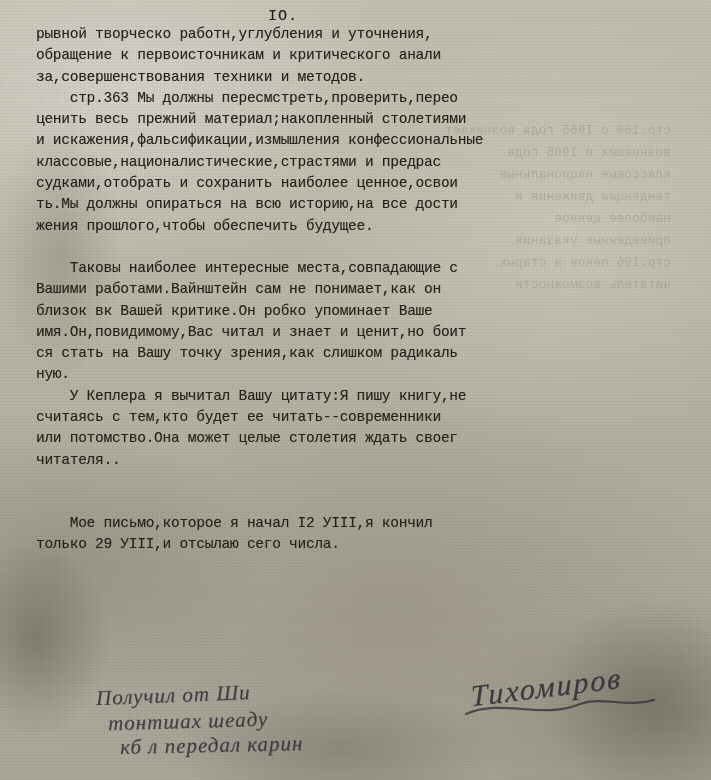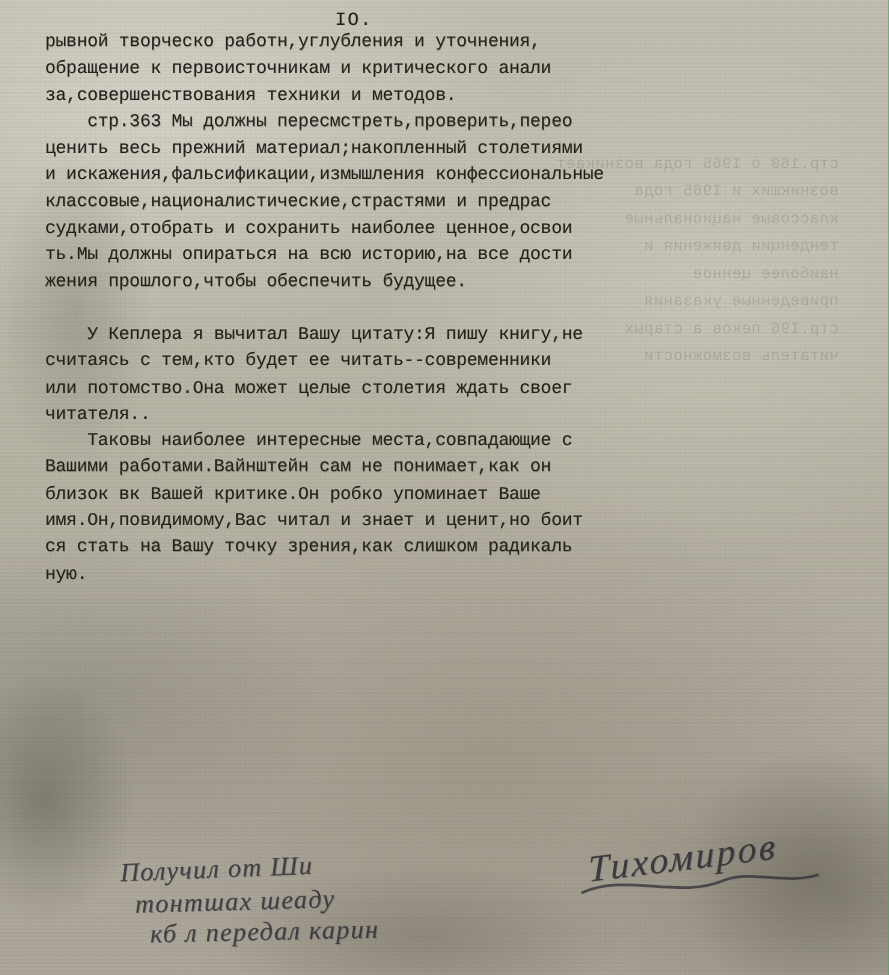--- a/index.html
+++ b/index.html
@@ -5,21 +5,21 @@
   html, body {
     margin: 0;
     padding: 0;
     background: #6b6b68;
   }
   #page {
     position: relative;
     width: 711px;
     height: 780px;
     overflow: hidden;
-    background: #22c55e;
+    background: #eab308;
     font-family: "Liberation Mono", "DejaVu Sans Mono", monospace;
   }
   
   #page::before {
     content: "";
     position: absolute;
     inset: 0;
     background:
       radial-gradient(ellipse 420px 260px at 18% 12%, rgba(255,255,250,0.30), rgba(255,255,250,0) 70%),
       radial-gradient(ellipse 380px 300px at 80% 30%, rgba(255,252,240,0.22), rgba(255,252,240,0) 72%),
@@ -161,32 +161,34 @@
 обращение к первоисточникам и критического анали
 за,совершенствования техники и методов.</div>
     <div class="typed para">    стр.363 Мы должны пересмстреть,проверить,перео
 ценить весь прежний материал;накопленный столетиями
 и искажения,фальсификации,измышления конфессиональные
 классовые,националистические,страстями и предрас
 судками,отобрать и сохранить наиболее ценное,освои
 ть.Мы должны опираться на всю историю,на все дости
 жения прошлого,чтобы обеспечить будущее.</div>
     <div class="gap"></div>
-    <div class="typed para">    У Кеплера я вычитал Вашу цитату:Я пишу книгу,не
-считаясь с тем,кто будет ее читать--современники
-или потомство.Она может целые столетия ждать своег
-читателя..</div>
     <div class="typed para">    Таковы наиболее интересные места,совпадающие с
 Вашими работами.Вайнштейн сам не понимает,как он
 близок вк Вашей критике.Он робко упоминает Ваше
 имя.Он,повидимому,Вас читал и знает и ценит,но боит
 ся стать на Вашу точку зрения,как слишком радикаль
 ную.</div>
+    <div class="typed para">    У Кеплера я вычитал Вашу цитату:Я пишу книгу,не
+считаясь с тем,кто будет ее читать--современники
+или потомство.Она может целые столетия ждать своег
+читателя..</div>
     <div class="gap"></div>
     <div class="gap"></div>
+    <div class="typed para">    Мое письмо,которое я начал I2 УIII,я кончил
+только 29 УIII,и отсылаю сего числа.</div>
     <div class="gap"></div>
   </div>
 
   <div class="ink" id="ink-1">Получил от Ши</div>
   <div class="ink" id="ink-2">тонтшах шеаду</div>
   <div class="ink" id="ink-3">кб л передал карин</div>
 
   <div class="ink" id="signature">Тихомиров</div>
   <svg id="sig-flourish" viewBox="0 0 196 26">
     <path d="M4 20 C 40 4, 80 26, 118 10 C 140 2, 166 14, 192 6" fill="none" stroke="#2c2a33" stroke-width="2.2" stroke-linecap="round" opacity="0.72"></path>

